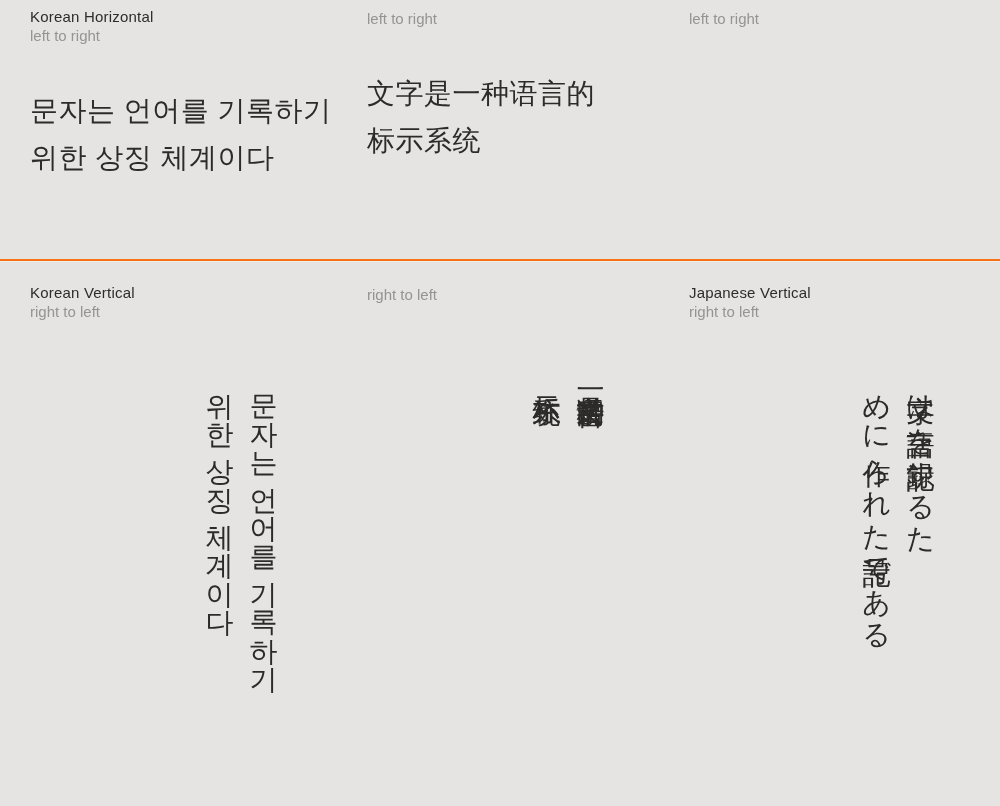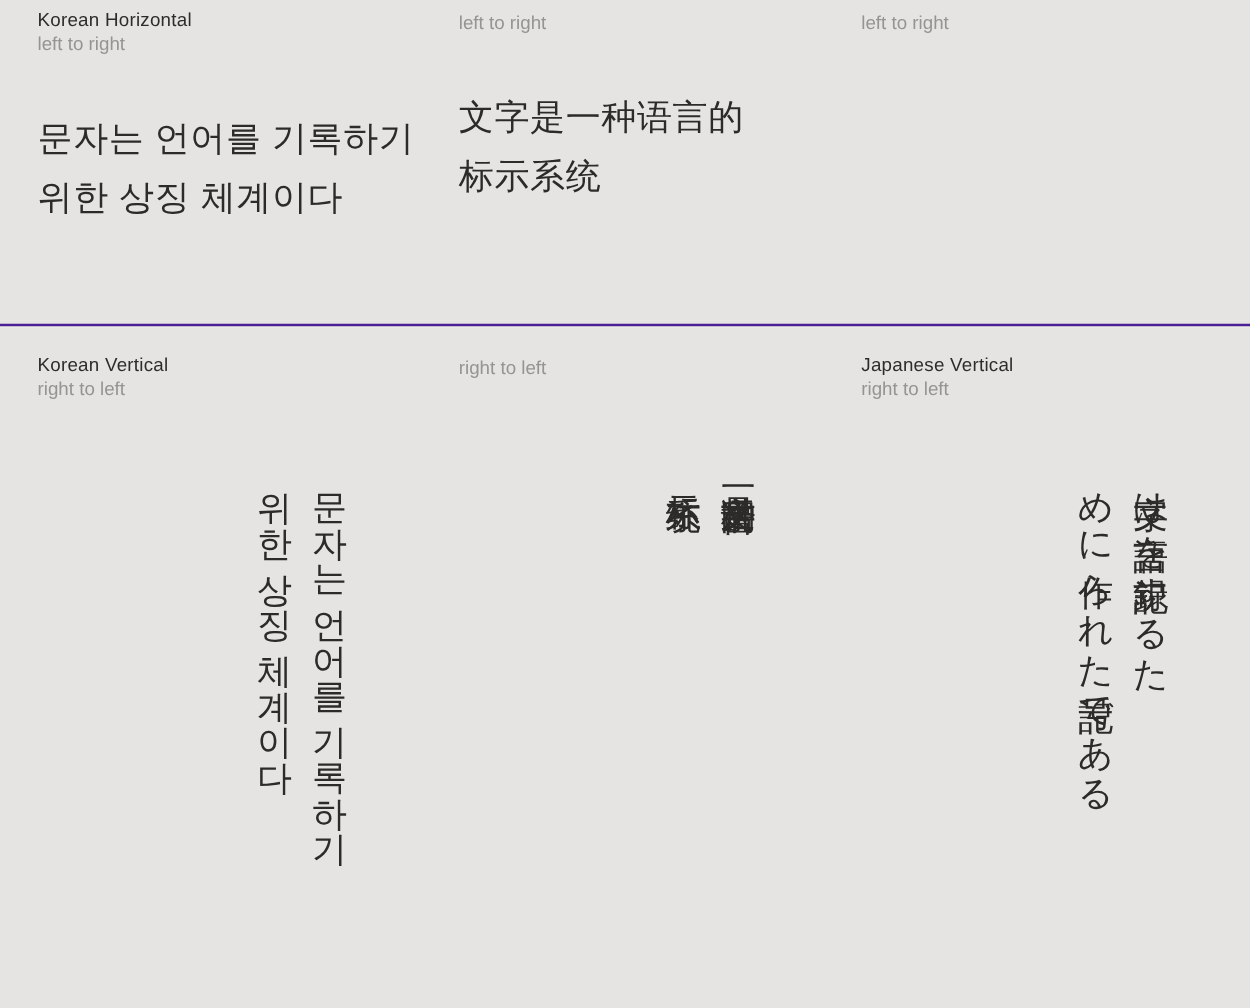--- a/index.html
+++ b/index.html
@@ -12,21 +12,21 @@
     font-family: "Liberation Sans", "DejaVu Sans", sans-serif;
     overflow: hidden;
   }
   .row {
     display: grid;
     grid-template-columns: 337px 322px 341px;
   }
   .row-top { height: 259px; }
   .row-bottom {
     height: 547px;
-    border-top: 2px solid #4c1d95;
+    border-top: 2px solid #f97316;
     box-shadow: inset 0 1px 0 #efeeec;
   }
   .cell { position: relative; }
   .row-top .cell { padding: 8px 0 0 30px; }
   .row-bottom .cell { padding: 23px 0 0 30px; }
   .sec-title {
     font-size: 15px;
     font-weight: 500;
     letter-spacing: 0.2px;
     color: #2d2c2b;

